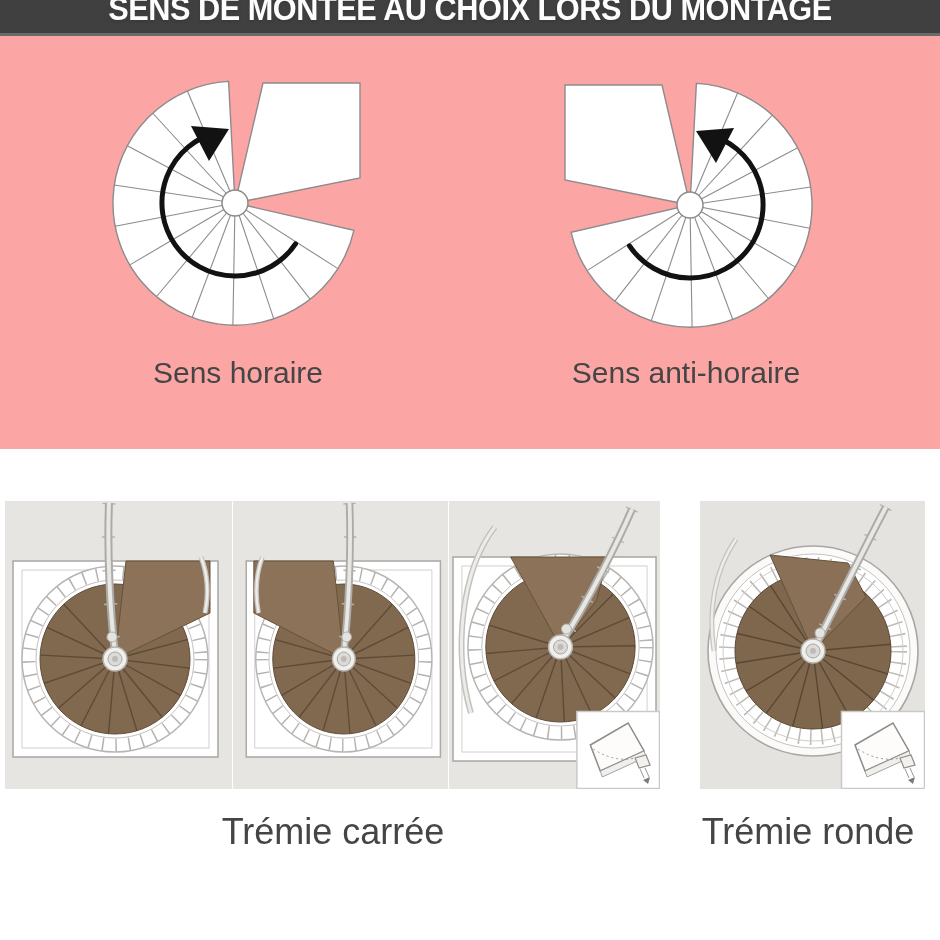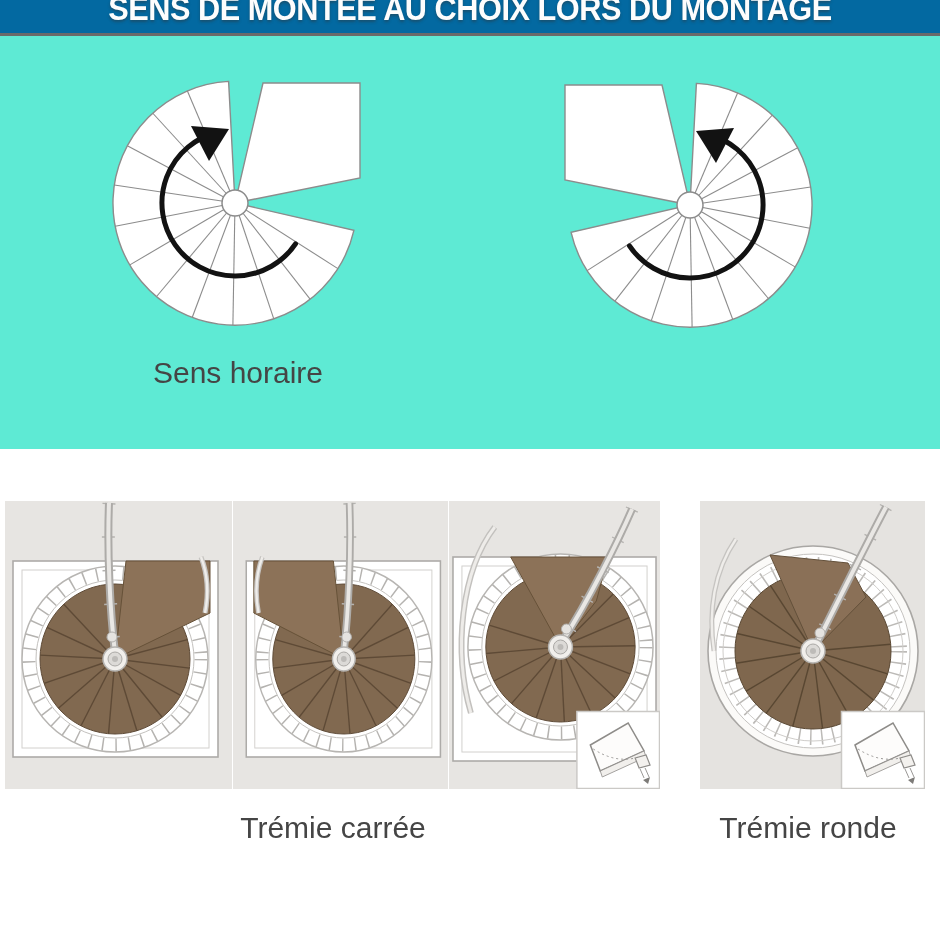--- a/index.html
+++ b/index.html
@@ -1,47 +1,47 @@
 <!DOCTYPE html>
 <html><head>
 <meta charset="utf-8">
 <style>
   html,body{margin:0;padding:0;background:#fff;}
   .page{position:relative;width:940px;height:940px;background:#ffffff;overflow:hidden;
         font-family:"Liberation Sans", sans-serif;}
   
-  .banner{background:#0369a1;position:relative;overflow:hidden;padding-left:33px;}
+  .banner{background:#404040;position:relative;overflow:hidden;padding-left:33px;}
   .banner-text{display:block;width:100%;text-align:center;color:#fdfdfd;font-weight:bold;
         font-size:33px;letter-spacing:-0.5px;white-space:nowrap;
         transform:scaleX(0.93);transform-origin:50% 50%;
         text-shadow:0 2px 3px rgba(50,50,50,0.45);}
   .banner-top{height:33px;border-bottom:3px solid #6a6a6a;}
   .banner-top .banner-text{position:absolute;left:0;top:-10px;}
   .banner-mid{height:53px;border-top:3px solid #747474;border-bottom:3px solid #6a6a6a;
         display:flex;align-items:center;}
   
-  .diagram-section{position:relative;height:413px;background:#5eead4;}
+  .diagram-section{position:relative;height:413px;background:#fca5a5;}
   .spiral-svg{position:absolute;}
   .spiral-left{left:85px;top:15px;}
   .spiral-right{left:510px;top:17px;}
   .rot-label{position:absolute;top:320px;width:300px;text-align:center;
         font-size:30px;color:#454545;}
   .rot-label-left{left:88px;}
   .rot-label-right{left:536px;}
   
   .photos{position:relative;height:288px;margin-top:52px;background:#fff;}
   .panel{position:absolute;top:0;height:288px;}
   .panel svg{display:block;width:100%;height:100%;}
   .p1{left:5px;width:227px;}
   .p2{left:233px;width:215px;}
   .p3{left:449px;width:211px;}
   .p4{left:700px;width:225px;}
   .photo-labels{position:relative;height:95px;background:#fff;}
   .tremie-label{position:absolute;top:22px;width:300px;text-align:center;
-        font-size:30px;color:#454545;}
+        font-size:36px;color:#454545;}
   .tremie-label-square{left:183px;}
   .tremie-label-round{left:658px;}
   .defs-holder{position:absolute;width:0;height:0;overflow:hidden;}
 </style>
 </head>
 <body>
 
 <div class="page">
 
   <svg class="defs-holder" aria-hidden="true">
@@ -122,20 +122,21 @@
   <div class="diagram-section">
     <svg class="spiral-svg spiral-left" width="330" height="300" viewBox="0 0 330 300">
       <use href="#spiral-plan"></use>
     </svg>
     <svg class="spiral-svg spiral-right" width="330" height="300" viewBox="0 0 330 300">
       <g transform="translate(330,0) scale(-1,1)">
         <use href="#spiral-plan"></use>
       </g>
     </svg>
     <div class="rot-label rot-label-left">Sens horaire</div>
+    <div class="rot-label rot-label-right">Sens anti-horaire</div>
   </div>
 
 
   <div class="photos">
 
     <div class="panel p1">
       <svg viewBox="0 0 227 288" preserveAspectRatio="none">
         <use href="#panel-square"></use>
       </svg>
     </div>

